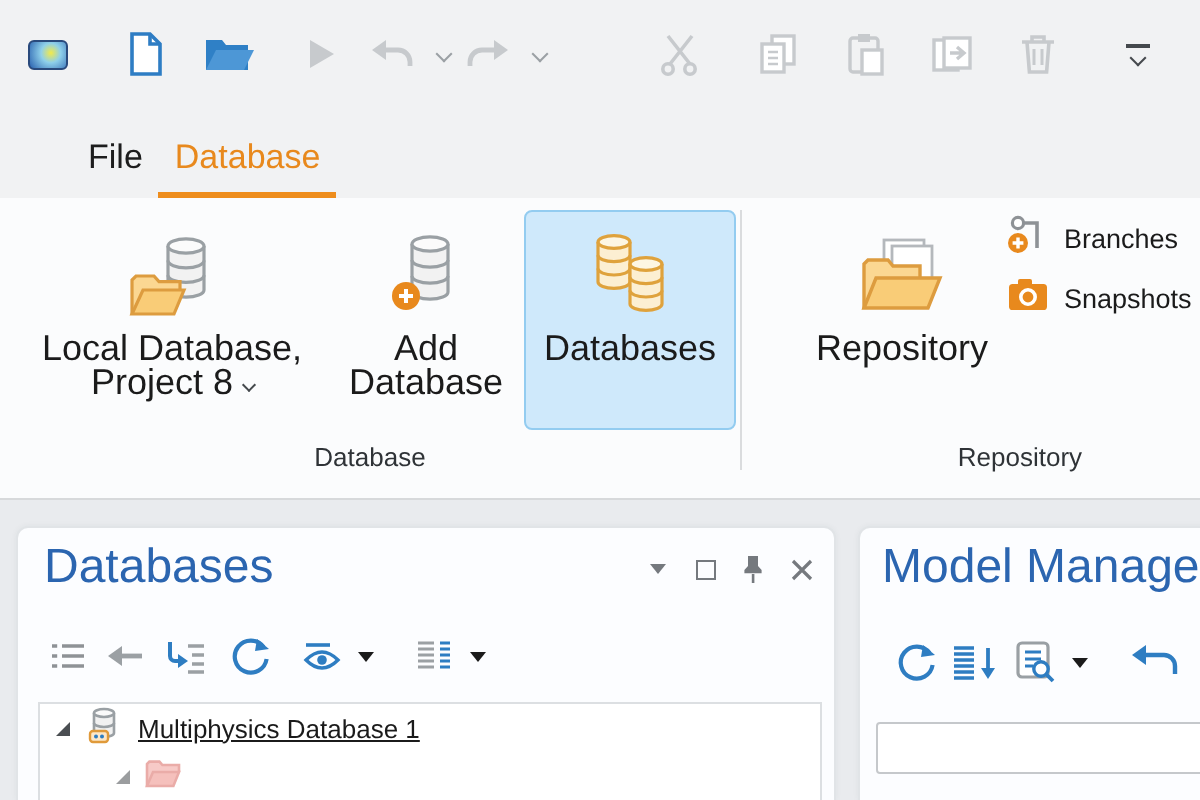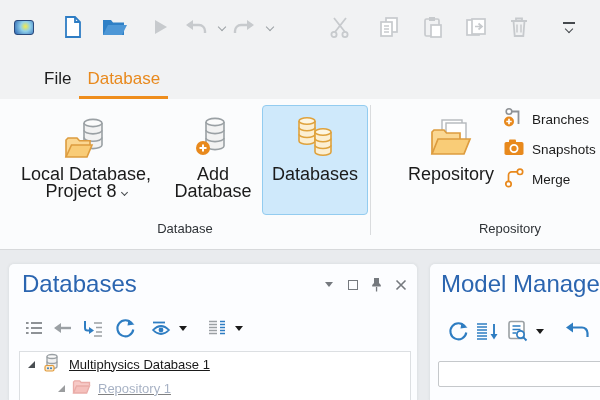--- a/index.html
+++ b/index.html
@@ -243,30 +243,20 @@
     <div class="small-btn">
       <span>
         <svg width="22" height="22" viewBox="0 0 22 22">
           <rect x="1.5" y="6" width="19" height="13" rx="1.8" fill="#e8891d"></rect>
           <rect x="6" y="3.5" width="7" height="4" rx="1" fill="#e8891d"></rect>
           <circle cx="11" cy="12.5" r="3.6" fill="none" stroke="#fff" stroke-width="1.8"></circle>
         </svg>
       </span>
       <span class="sl">Snapshots</span>
     </div>
-    <div class="small-btn">
-      <span>
-        <svg width="22" height="22" viewBox="0 0 22 22">
-          <circle cx="5.5" cy="18" r="2.7" fill="#fff" stroke="#e8891d" stroke-width="1.7"></circle>
-          <path d="M5.5 15.2 V9 a3.2 3.2 0 0 1 3.2 -3.2 h5.5" fill="none" stroke="#e8891d" stroke-width="1.7"></path>
-          <circle cx="17" cy="5.8" r="2.7" fill="#fff" stroke="#e8891d" stroke-width="1.7"></circle>
-        </svg>
-      </span>
-      <span class="sl">Merge</span>
-    </div>
   </div>
 
   <div class="glabel g2">Repository</div>
 </div>
 
 <div class="workspace">
 
   <div class="panel panel-left">
     <div class="panel-title">Databases</div>
 
@@ -364,21 +354,20 @@
       <div class="tree-row child">
         <span class="expander"></span>
         <span>
           <svg width="19" height="17" viewBox="0 0 19 17">
             <g stroke="#d96a62" stroke-width="1.3">
               <path d="M1.5 15 V4 l1.2-1.2 h5 l1.5 1.7 h8.3 v3" fill="#f2a09a"></path>
               <path d="M1.5 15 L4.5 8 h13 l-2.8 7 z" fill="#ee8d86"></path>
             </g>
           </svg>
         </span>
-        <span class="lbl">Repository 1</span>
       </div>
     </div>
   </div>
 
   <div class="panel panel-right">
     <div class="panel-title" style="left:11px">Model Manager</div>
 
     <div class="ptoolbar" style="left:14px;top:55px">
       <span class="ti" style="width:28px">
         <svg width="22" height="22" viewBox="0 0 22 22">

